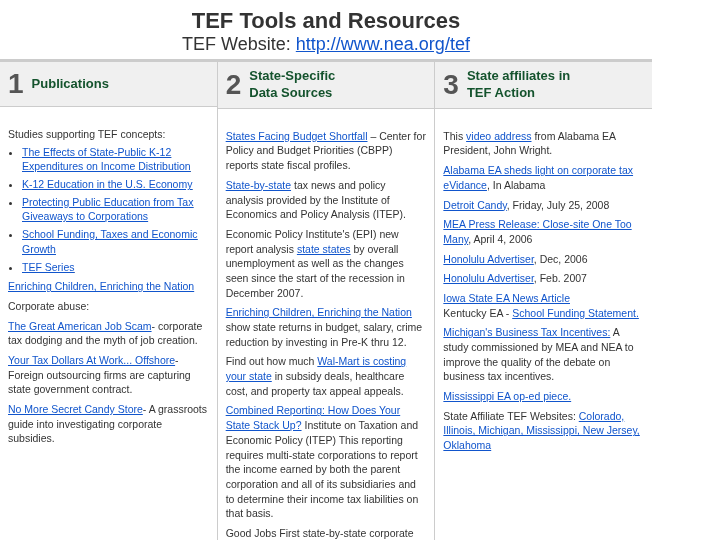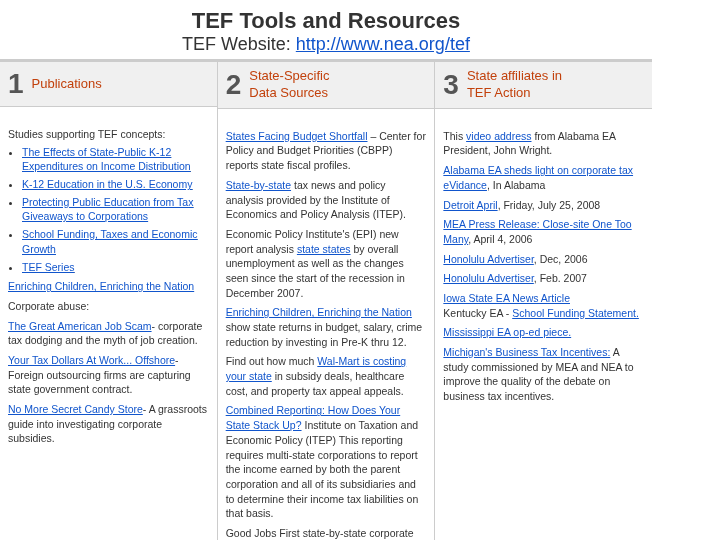--- a/index.html
+++ b/index.html
@@ -59,22 +59,22 @@
     }
     .col-num {
       font-size: 28px;
       font-weight: bold;
       color: #555;
       margin-right: 8px;
       line-height: 1;
     }
     .col-title {
       font-size: 13px;
-      font-weight: normal;
-      color: #c2410c;
+      font-weight: bold;
+      color: #14532d;
       line-height: 1.3;
     }
     .col-content {
       padding: 20px 8px;
       flex: 1;
       overflow: hidden;
       font-size: 10.5px;
       line-height: 1.4;
       color: #333;
     }
@@ -171,27 +171,28 @@
     </div>
 
     <div class="col">
       <div class="col-header col3-header">
         <span class="col-num">3</span>
         <span class="col-title">State affiliates in<br>TEF Action</span>
       </div>
       <div class="col-content">
         <p><span>This </span><a class="link" href="#">video address</a><span> from Alabama EA President, John Wright.</span></p>
         <p><a class="link" href="#">Alabama EA sheds light on corporate tax eVidance</a><span>, In Alabama</span></p>
-        <p><a class="link" href="#">Detroit April</a><span>, Friday, July 25, 2008</span></p>
+        <p><a class="link" href="#">Detroit Candy</a><span>, Friday, July 25, 2008</span></p>
         <p><a class="link" href="#">MEA Press Release: Close-site One Too Many</a><span>, April 4, 2006</span></p>
         <p><a class="link" href="#">Honolulu Advertiser</a><span>, Dec, 2006</span></p>
         <p><a class="link" href="#">Honolulu Advertiser</a><span>, Feb. 2007</span></p>
         <p><a class="link" href="#">Iowa State EA News Article</a><br><span>Kentucky EA - <a class="link" href="#">School Funding Statement.</a></span></p>
+        <p><a class="link" href="#">Michigan's Business Tax Incentives:</a><span> A study commissioned by MEA and NEA to improve the quality of the debate on business tax incentives.</span></p>
         <p><a class="link" href="#">Mississippi EA op-ed piece.</a></p>
-        <p><a class="link" href="#">Michigan's Business Tax Incentives:</a><span> A study commissioned by MEA and NEA to improve the quality of the debate on business tax incentives.</span></p>
+        <p><span>State Affiliate TEF Websites: </span><a class="link" href="#">Colorado, Illinois, Michigan, Mississippi, New Jersey, Oklahoma</a></p>
       </div>
     </div>
   </div>
 
   <div class="bottom-bar">
     <span>3-27</span>
   </div>
 </div>
 
 </body></html>

